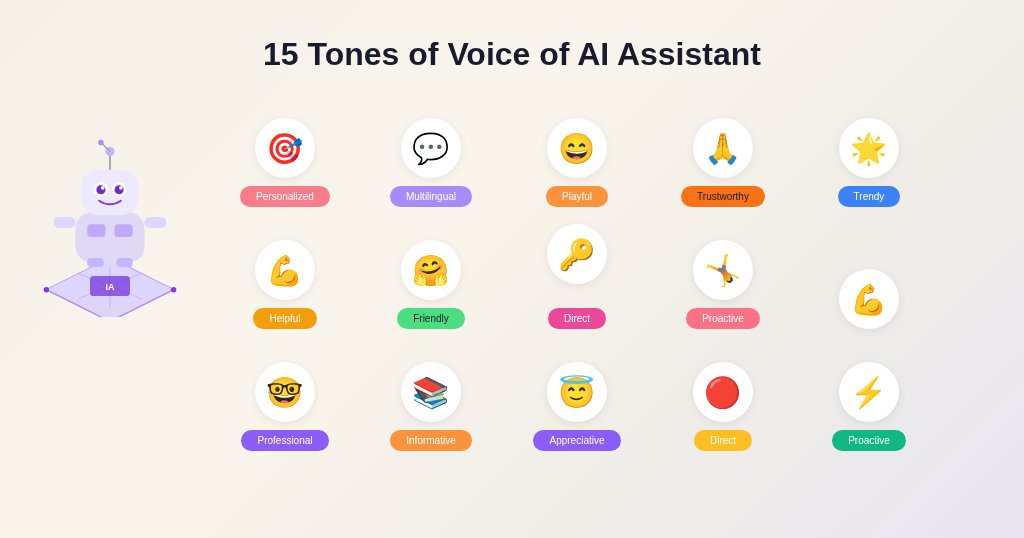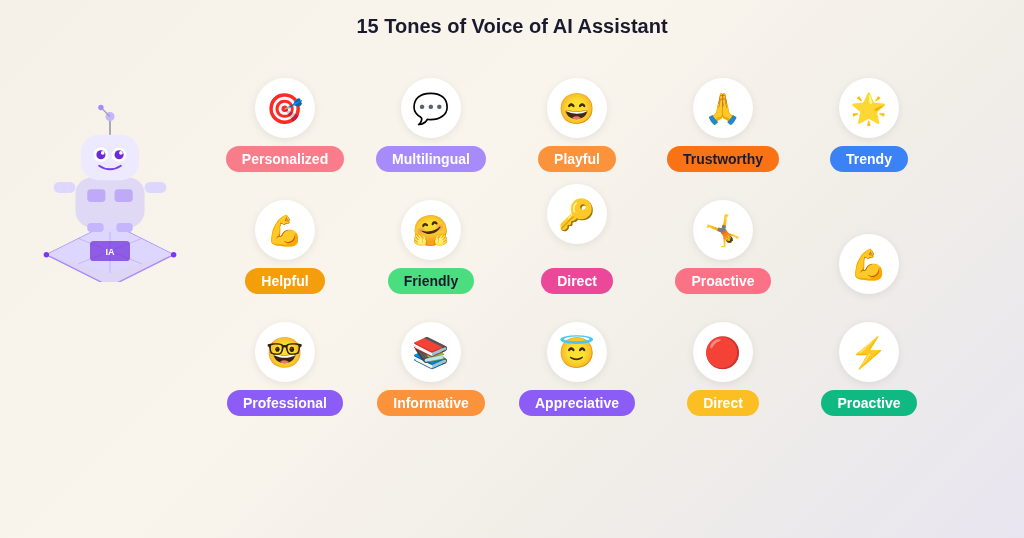--- a/index.html
+++ b/index.html
@@ -9,24 +9,24 @@
       height: 538px;
       overflow: hidden;
       background: linear-gradient(135deg, #f5f0e8 0%, #faf5ec 40%, #f0ede8 70%, #e8e5f0 100%);
       font-family: -apple-system, BlinkMacSystemFont, 'Segoe UI', sans-serif;
       display: flex;
       flex-direction: column;
       align-items: center;
     }
 
     .title {
-      font-size: 20px;
+      font-size: 32px;
       font-weight: 800;
       color: #1a1a2e;
-      margin-top: 15px;
+      margin-top: 36px;
       margin-bottom: 24px;
       text-align: center;
     }
 
     .content-area {
       display: flex;
       align-items: flex-start;
       width: 100%;
       padding-left: 20px;
     }
@@ -71,22 +71,22 @@
       display: flex;
       align-items: center;
       justify-content: center;
       font-size: 30px;
       box-shadow: 0 2px 8px rgba(0,0,0,0.08);
     }
 
     .tone-label {
       padding: 5px 16px;
       border-radius: 20px;
-      font-size: 14px;
-      font-weight: 700;
+      font-size: 10px;
+      font-weight: 400;
       color: white;
       text-align: center;
       white-space: nowrap;
     }
 
     .pink-bg { background-color: #f97c8a; }
     .purple-bg { background-color: #a78bfa; }
     .orange-bg { background-color: #fb923c; }
     .teal-bg { background-color: #f97316; color: #1a1a2e !important; }
     .blue-bg { background-color: #3b82f6; }

